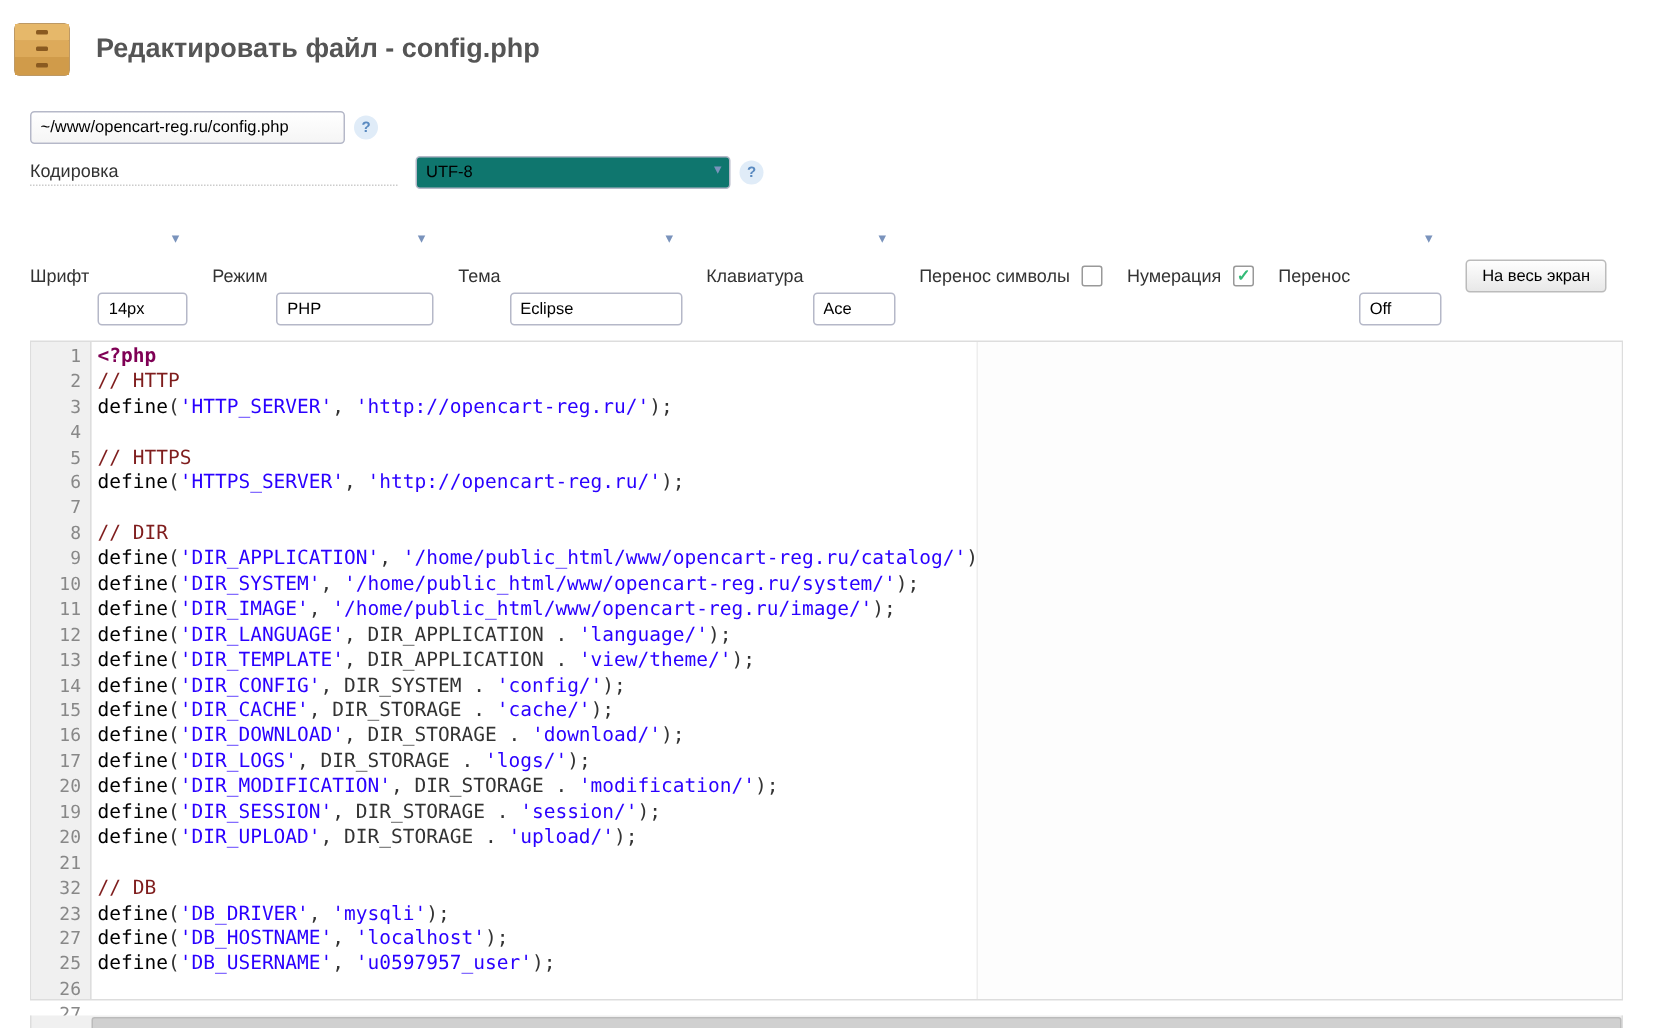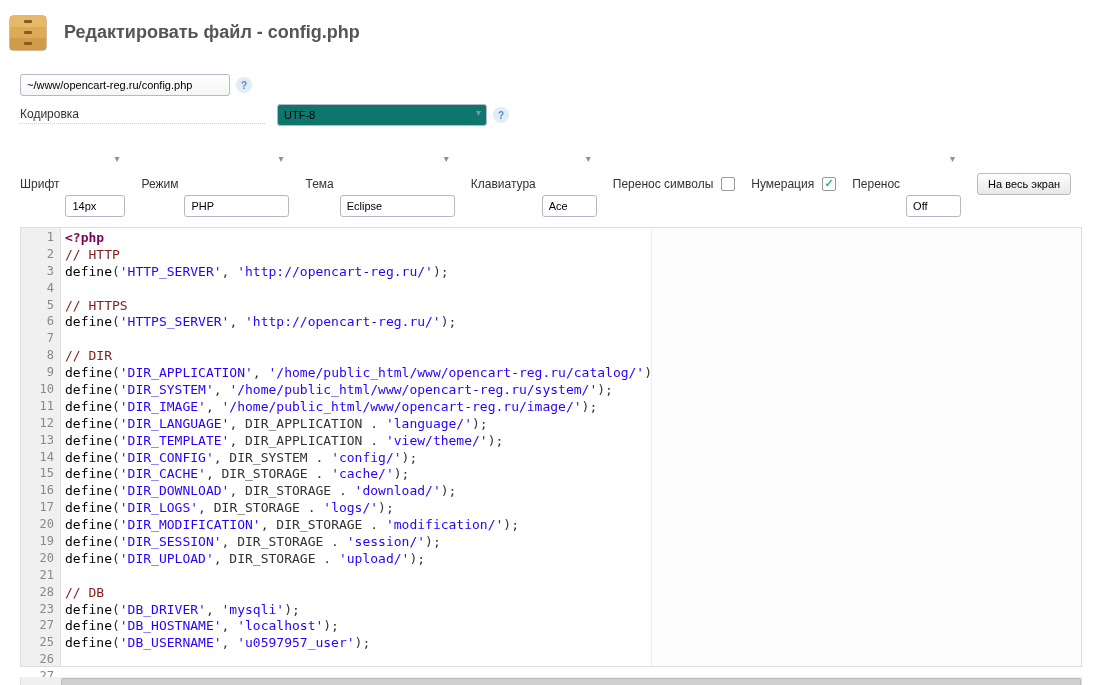--- a/index.html
+++ b/index.html
@@ -110,21 +110,21 @@
       <div>12</div>
       <div>13</div>
       <div>14</div>
       <div>15</div>
       <div>16</div>
       <div>17</div>
       <div>20</div>
       <div>19</div>
       <div>20</div>
       <div>21</div>
-      <div>28</div>
+      <div>32</div>
       <div>23</div>
       <div>27</div>
       <div>25</div>
       <div>26</div>
       <div>27</div>
       <div>28</div>
       <div>29</div>
       <div>30</div>
     </div>
   <div class="code-area" id="code">

